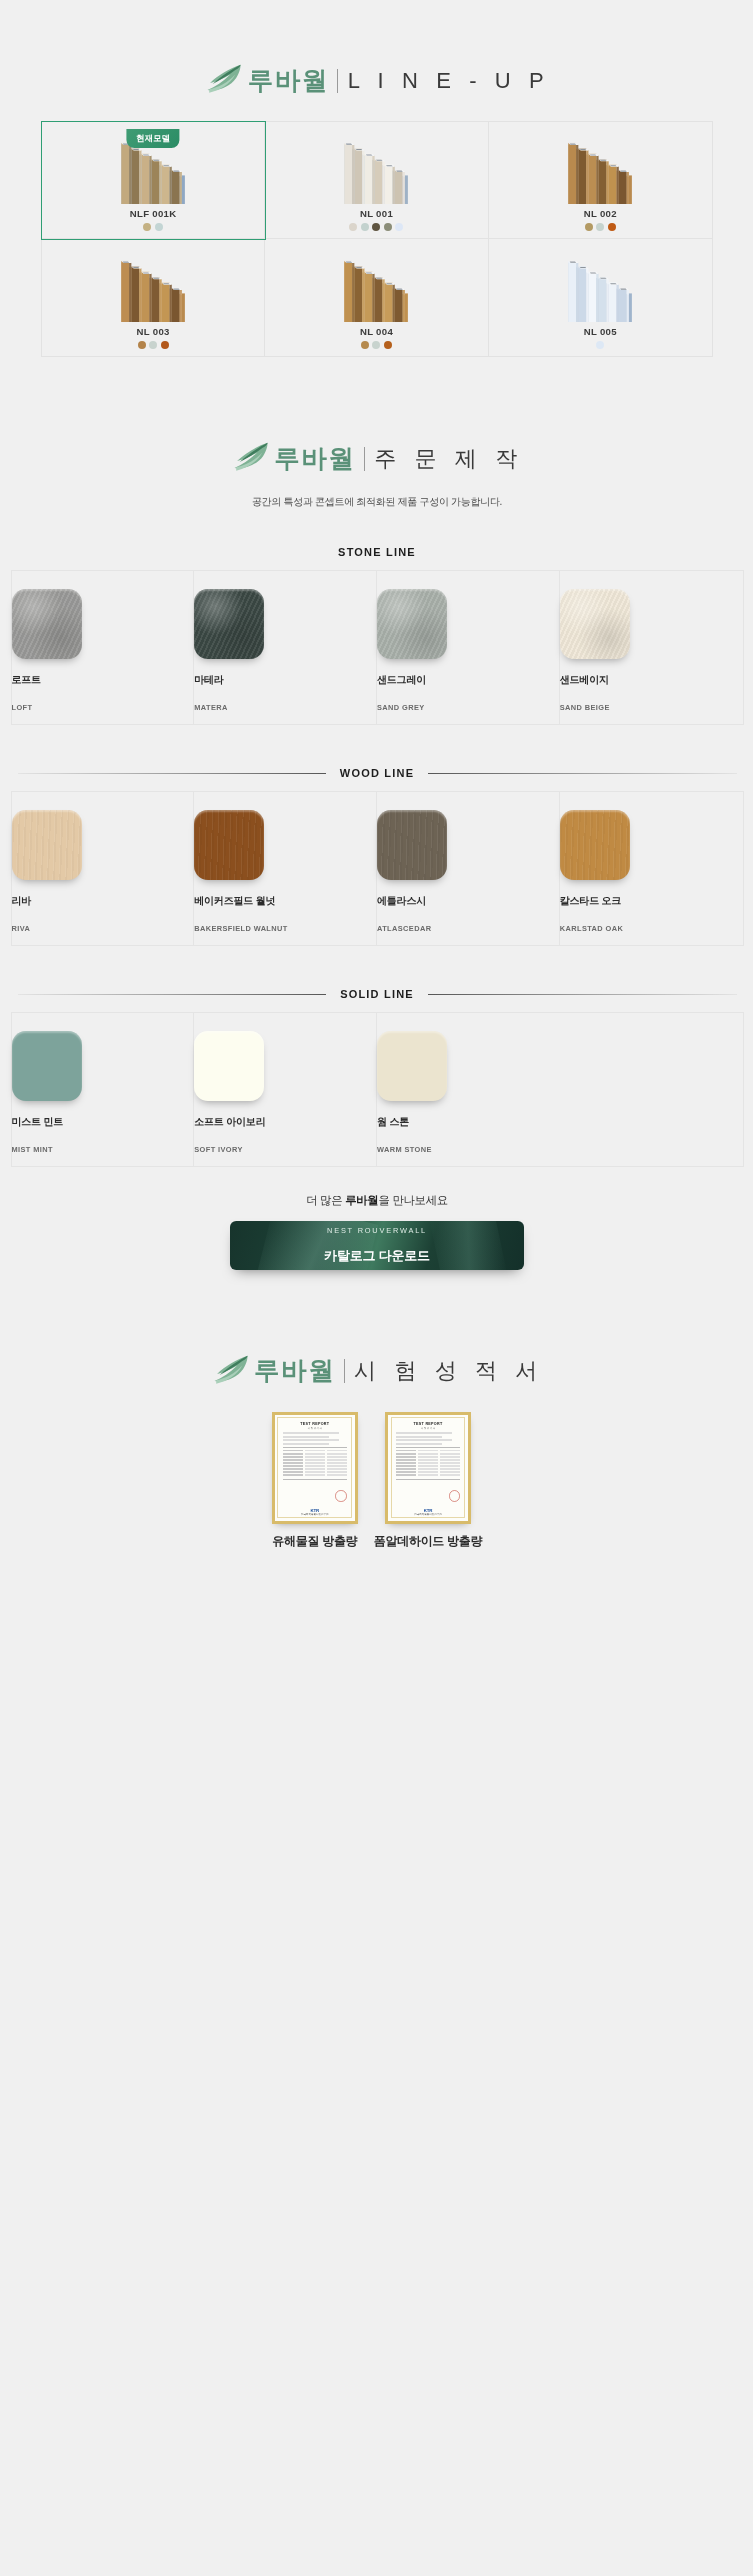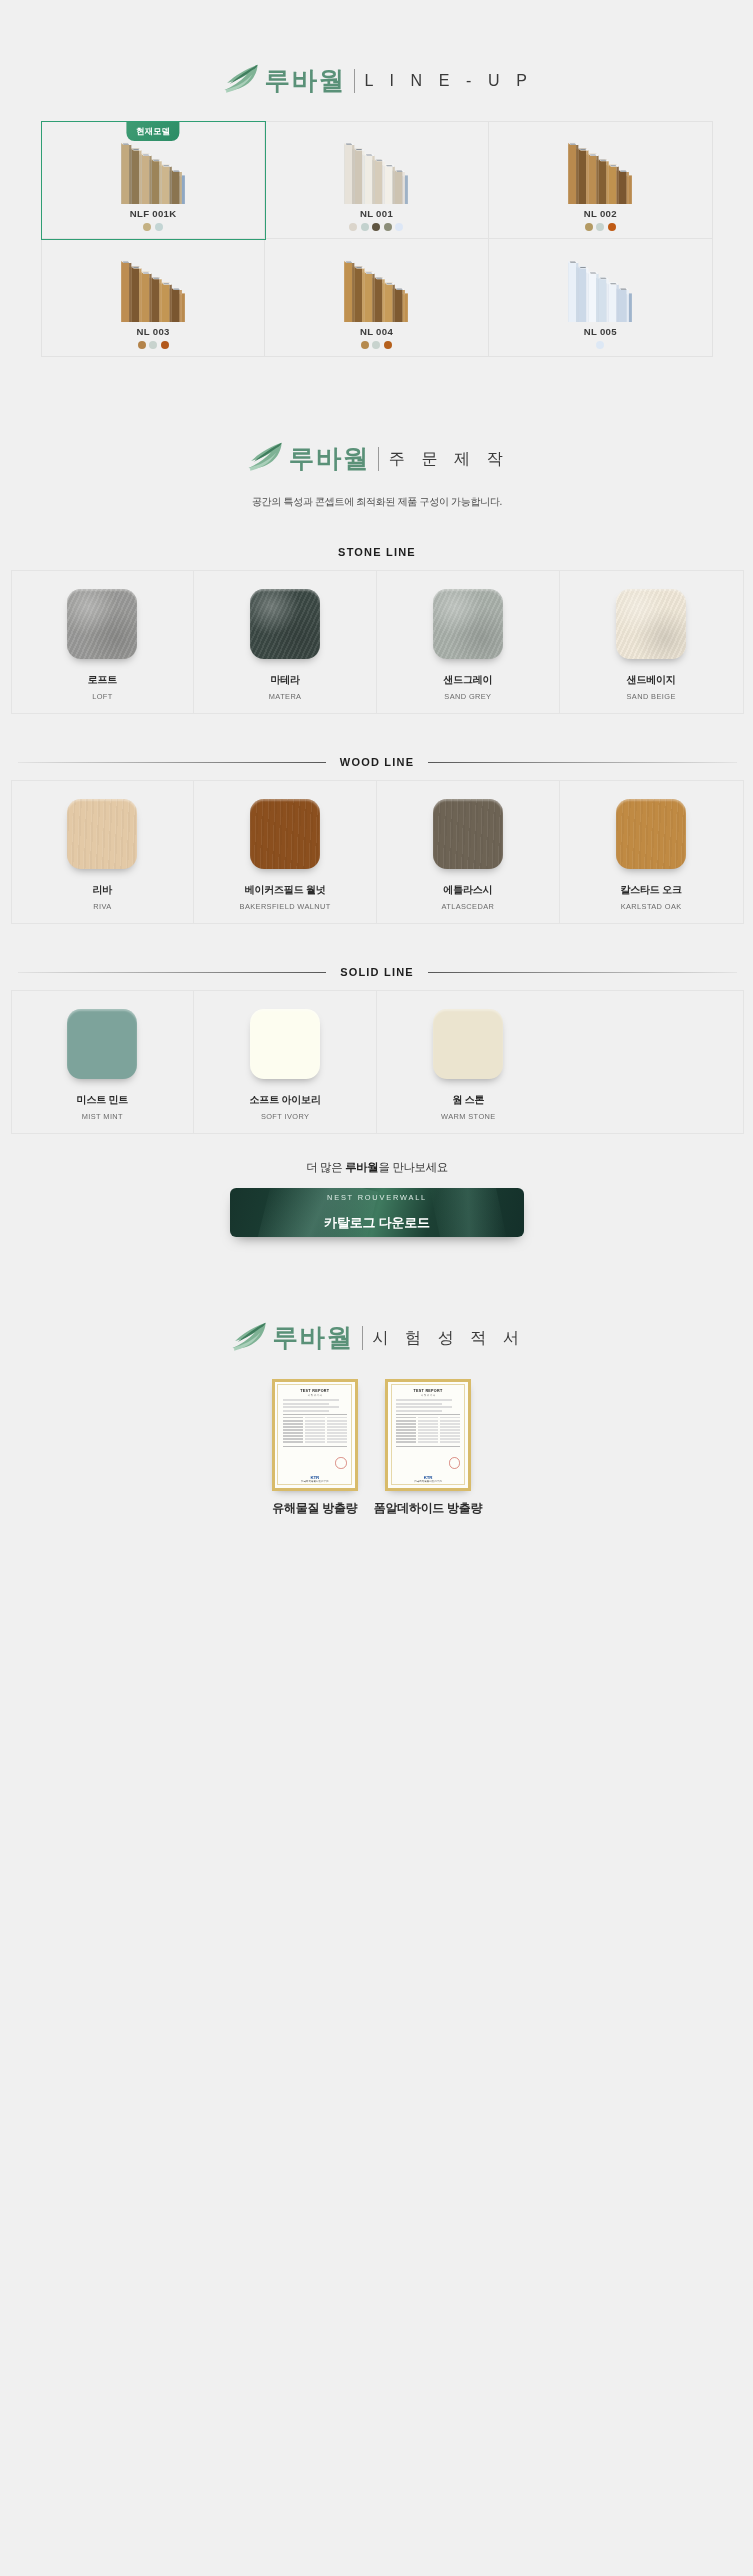--- a/index.html
+++ b/index.html
@@ -20,40 +20,40 @@
   .leaf svg { display: block; }
   .brand {
     font-size: 25.4px; font-weight: 700; color: #5a9178;
     letter-spacing: 1.8px; line-height: 1;
   }
   .divider-bar {
     display: inline-block; width: 0.9px; height: 24px;
     background: #9a9a9a; margin: 0 9.6px 0 8px; vertical-align: middle;
   }
   .sec-sub {
-    font-size: 16px; font-weight: 400; color: #3a3a3a;
+    font-size: 22px; font-weight: 400; color: #3a3a3a;
     letter-spacing: 6.1px; line-height: 1; text-align: right;
   }
 
   
   .lineup {
     margin: 0 41px; border: 0.9px solid #e2e2e2; background: #f0f0f0;
     display: grid; grid-template-columns: repeat(3, 1fr);
   }
   .cell {
     position: relative; border-right: 0.9px solid #e2e2e2; border-bottom: 0.9px solid #e2e2e2;
     height: 117px; display: flex; flex-direction: column;
     align-items: center; justify-content: flex-end; padding-bottom: 7px;
     background: #f0f0f0;
   }
   .cell:nth-child(3n) { border-right: none; }
   .cell:nth-child(n+4) { border-bottom: none; }
   .cell.current { outline: 1.3px solid #2f9e74; outline-offset: -0.9px; z-index: 3; }
   .badge {
-    position: absolute; top: 0; left: 50%; transform: translateX(-50%);
+    position: absolute; top: 7px; left: 50%; transform: translateX(-50%);
     background: linear-gradient(135deg,#3f9c74,#2b8c65);
     color: #fff; font-size: 8.3px; font-weight: 700;
     padding: 3.5px 9.6px 4.4px; border-radius: 0 0 8px 8px;
     letter-spacing: 0.2px; white-space: nowrap;
   }
   .panelimg { height: 68px; display: flex; align-items: flex-end; margin-bottom: 3.5px; }
   .panelimg svg { display: block; }
   .code { font-size: 9.6px; font-weight: 700; color: #3c3c3c; letter-spacing: 0.3px; }
   .dots { display: flex; gap: 3.5px; margin-top: 4.4px; }
   .dot { width: 8px; height: 8px; border-radius: 50%; }
@@ -77,21 +77,21 @@
     letter-spacing: 1.2px; padding: 0 14px; white-space: nowrap;
   }
 
   
   .sw-grid {
     margin: 12.3px 10.5px 0; border: 0.9px solid #e4e4e4; background: #f0f0f0;
     display: grid; grid-template-columns: repeat(4, 1fr);
   }
   .sw-cell {
     border-right: 0.9px solid #e4e4e4; padding: 17.5px 0 12.3px;
-    display: flex; flex-direction: column; align-items: center;
+    display: flex; flex-direction: column; 
   }
   .sw-cell:last-child { border-right: none; }
   .chip {
     width: 70px; height: 70px; border-radius: 14px;
     box-shadow: 0 5.3px 8px -4.4px rgba(0,0,0,.35), inset 0 1.8px 1.8px rgba(255,255,255,.35);
     position: relative; overflow: hidden;
   }
   .chip .tex {
     position: absolute; inset: 0;
     background-image:
@@ -100,21 +100,21 @@
   }
   .chip.stone .tex {
     background-image:
       radial-gradient(circle at 30% 25%, rgba(255,255,255,.35), transparent 40%),
       radial-gradient(circle at 70% 70%, rgba(0,0,0,.14), transparent 45%),
       repeating-linear-gradient(115deg, rgba(255,255,255,.10) 0 1.8px, rgba(0,0,0,.05) 1.8px 4.4px);
     opacity: .8;
   }
   .chip.solid .tex { opacity: 0; }
   .sw-name { font-size: 10px; font-weight: 700; color: #2b2b2b; margin-top: 14px; letter-spacing: -0.2px; }
-  .sw-en { font-size: 7.4px; font-weight: 400; color: #6a6a6a; margin-top: 5px; letter-spacing: 0.4px; }
+  .sw-en { font-size: 7.4px; font-weight: 700; color: #6a6a6a; margin-top: 16px; letter-spacing: 0.4px; }
 
   
   .cta-lead { text-align: center; font-size: 11.4px; color: #333; margin-top: 26px; letter-spacing: -0.3px; }
   .cta-lead b { font-weight: 700; color: #1f1f1f; }
   .cta-banner {
     width: 294px; height: 49px; margin: 12.3px auto 0;
     border-radius: 6.1px; position: relative; overflow: hidden;
     background: linear-gradient(105deg,#17342c 0%,#1d4438 32%,#3f7a5f 50%,#1c4034 68%,#14302a 100%);
     box-shadow: 0 6.1px 12.3px -6.1px rgba(0,0,0,.5);
     display: flex; flex-direction: column; align-items: center; justify-content: center;

